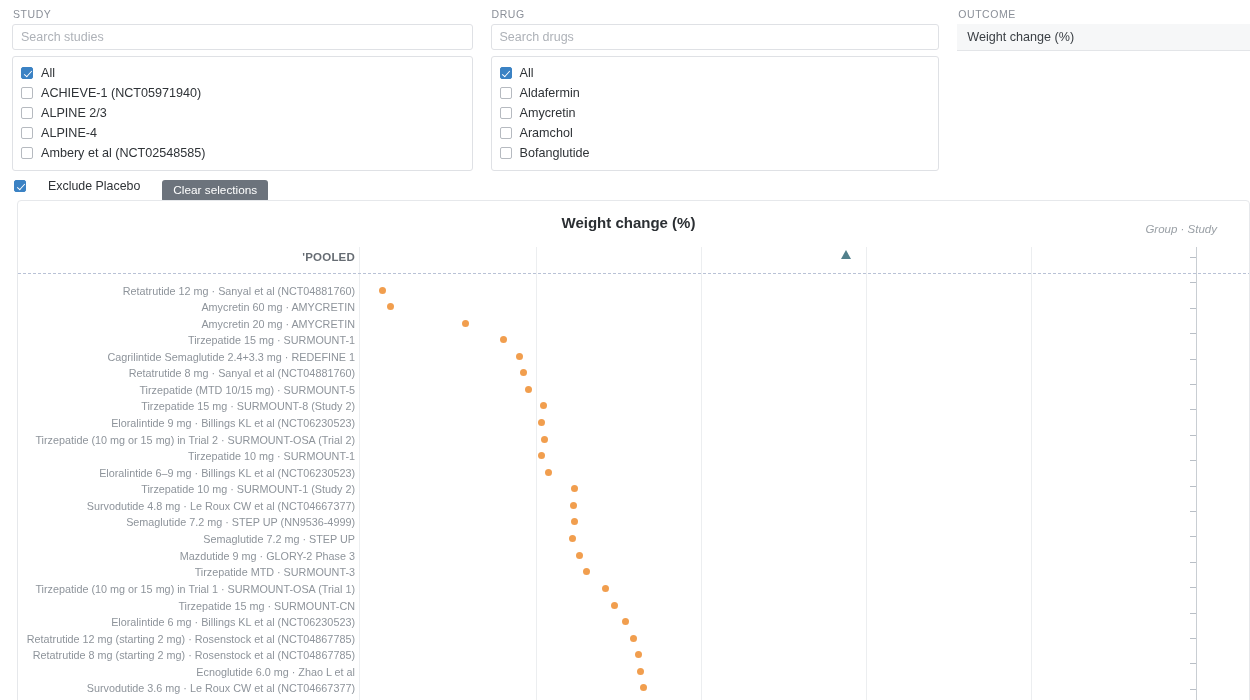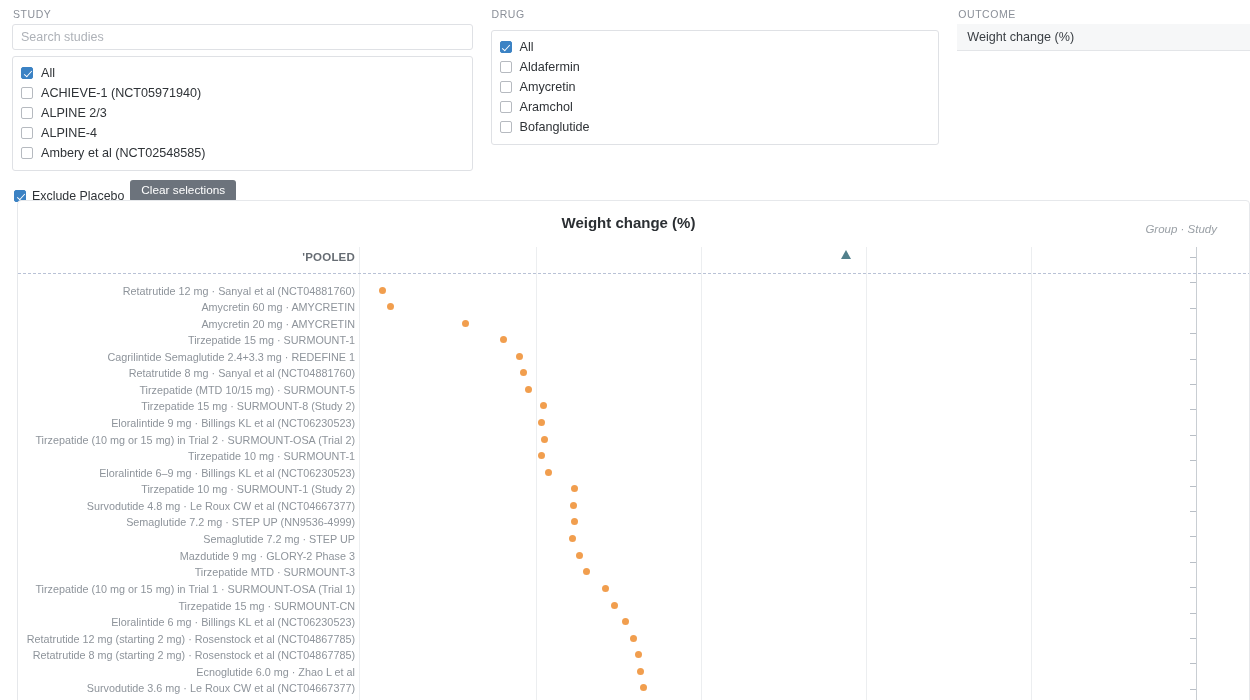--- a/index.html
+++ b/index.html
@@ -108,22 +108,22 @@
     display: flex;
     align-items: center;
     padding-left: 10px;
     font-size: 12.6px;
     color: #3a3f44;
   }
 
   
   .subbar {
     display: flex;
-    align-items: flex-end;
-    gap: 6px;
+    align-items: flex-start;
+    gap: 22px;
     margin: 9px 0 0 14px;
     height: 22px;
   }
   .subbar .opt-label { font-size: 12.4px; color: #2f3337; }
   .clear-btn {
     background: #6c737c;
     color: #fff;
     border: none;
     border-radius: 3px;
     font-size: 11.8px;
@@ -265,20 +265,21 @@
         </div>
         <div class="opt-row">
           <span class="cb"></span>
           <span class="opt-label">Ambery et al (NCT02548585)</span>
         </div>
       </div>
     </div>
 
     <div class="filter-col drug">
       <div class="filter-label">DRUG</div>
+      <input class="search-input" placeholder="Search drugs" style="">
       <div class="option-box">
         <div class="opt-row">
           <span class="cb checked"></span>
           <span class="opt-label">All</span>
         </div>
         <div class="opt-row">
           <span class="cb"></span>
           <span class="opt-label">Aldafermin</span>
         </div>
         <div class="opt-row">

